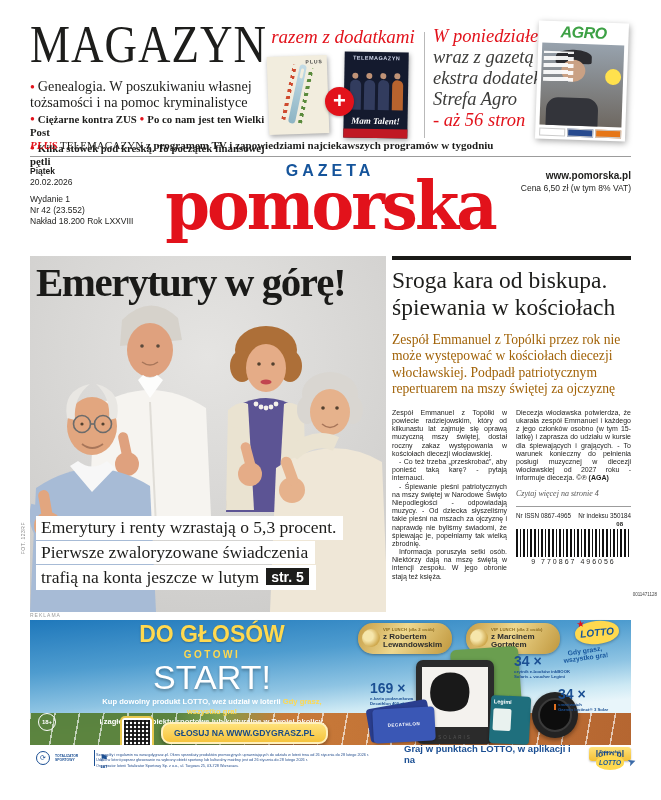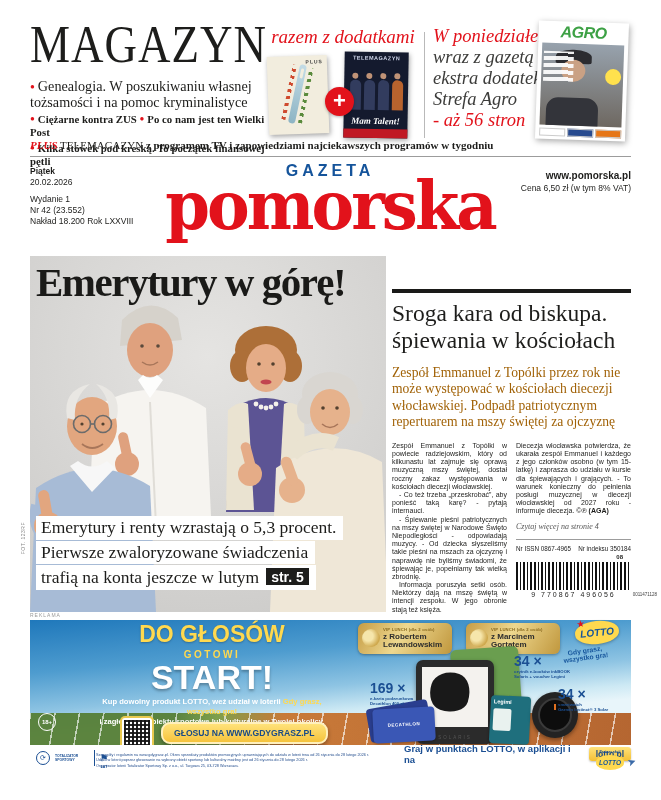--- a/index.html
+++ b/index.html
@@ -77,21 +77,21 @@
   .ls-headline{position:absolute;left:36px;top:258px;width:348px;font-family:"Liberation Serif",serif;
                font-weight:bold;font-size:41px;letter-spacing:-1.5px;color:#1a1a18;z-index:3;}
   .ls-caption{position:absolute;left:36px;top:516px;z-index:3;font-family:"Liberation Serif",serif;
               font-size:17.5px;line-height:1;color:#1d1d1b;}
   .cap-line{display:table;background:#fff;padding:3px 7px 3px 5px;margin-bottom:1px;}
   .cap-page{display:inline-block;background:#1d1d1b;color:#fff;font-family:"Liberation Sans",sans-serif;
             font-weight:bold;font-size:14px;padding:2px 5px 1px;margin-left:7px;vertical-align:1px;}
   .photo-credit{position:absolute;left:20px;top:522px;font-size:5px;color:#8a8a8a;
                 writing-mode:vertical-rl;transform:rotate(180deg);letter-spacing:.5px;z-index:3;}
   
-  .rcol{position:absolute;left:392px;top:256px;width:239px;margin-top:33px;}
+  .rcol{position:absolute;left:392px;top:256px;width:239px;}
   .rc-bar{height:4px;background:#1a1a18;}
   .rc-h{font-family:"Liberation Serif",serif;font-size:23.5px;line-height:1.14;color:#1d1d1b;margin-top:7px;}
   .rc-lead{font-family:"Liberation Serif",serif;font-size:13.6px;line-height:1.22;color:#a16207;margin-top:11px;}
   .rc-cols{display:flex;gap:9px;margin-top:11px;}
   .rc-c{width:115px;font-size:7px;line-height:1.17;text-align:justify;color:#1d1d1b;}
   .rc-c p{margin:0;}
   .rc-c p.ind{text-indent:7px;}
   .rc-sig{font-weight:bold;}
   .rc-more{font-family:"Liberation Serif",serif;font-style:italic;font-size:8px;color:#555;margin-top:6px;}
   .rc-div{height:1px;background:#9c9c9c;margin-top:8px;}
@@ -105,33 +105,33 @@
   .ad{position:absolute;left:30px;top:620px;width:601px;height:152px;}
   .ad-sky{position:absolute;left:0;right:0;top:0;bottom:27px;overflow:hidden;
           background:linear-gradient(175deg,#1f78bb 0%,#4e9ccf 30%,#8ec4e3 52%,#cde9f4 66%,#e8f5fa 74%);}
   .ad-track{position:absolute;left:0;right:0;bottom:0;height:32px;opacity:.95;background:
      repeating-linear-gradient(100deg,rgba(255,255,255,.65) 0 1.5px,rgba(255,255,255,0) 1.5px 24px),
      linear-gradient(100deg,#567f36 0 24%,#7c9c44 31%,#c8742f 42%,#b35f27 100%);}
   .ad-white{position:absolute;left:0;right:0;bottom:0;height:27px;background:#fff;}
   .ad-head{position:absolute;left:62px;top:1px;width:240px;text-align:center;color:#ffd94f;}
   .ad-h1{font-size:23px;font-weight:bold;text-shadow:0 1px 2px rgba(0,0,0,.25);}
   .ad-h2{font-size:10px;font-weight:bold;letter-spacing:2.5px;margin-top:1px;}
-  .ad-h3{font-size:34px;font-weight:bold;color:#fff;line-height:.95;margin-top:1px;text-shadow:0 2px 3px rgba(0,0,0,.3);}
+  .ad-h3{font-size:34px;font-weight:normal;color:#fff;line-height:.95;margin-top:1px;text-shadow:0 2px 3px rgba(0,0,0,.3);}
   .ad-body{font-size:7.6px;color:#fff;margin-top:4px;line-height:1.3;font-weight:bold;}
   .ad-body .hl{color:#ffd94f;}
   .ad-ctaRow{position:absolute;left:92px;top:98px;display:flex;align-items:center;gap:9px;justify-content:space-between;}
   .qr{width:30px;height:30px;background:#fff;border-radius:3px;padding:2px;box-shadow:0 0 0 2px #e9c94f;box-sizing:border-box;}
   .qr-inner{width:100%;height:100%;background:
      repeating-linear-gradient(0deg,rgba(20,20,20,.9) 0 2px,transparent 2px 4px),
      repeating-linear-gradient(90deg,#222 0 2px,#fff 2px 4px);}
   .cta{background:linear-gradient(180deg,#ffe27a,#f5c33c);border:2px solid #fff0bd;border-radius:9px;
        color:#184a86;font-weight:bold;font-size:8.6px;padding:4px 11px;box-shadow:0 2px 4px rgba(0,0,0,.35);}
   .age{position:absolute;left:8px;top:93px;width:16px;height:16px;border:1.5px solid #fff;border-radius:50%;
        color:#fff;font-size:6px;font-weight:bold;display:flex;align-items:center;justify-content:center;}
-  .gcard{position:absolute;top:3px;width:94px;height:31px;border-radius:6px;box-sizing:border-box;
+  .gcard{position:absolute;top:3px;width:94px;height:31px;border-radius:15px;box-sizing:border-box;
          background:linear-gradient(120deg,#c59c45,#eed88f 45%,#c0973d);box-shadow:0 1px 3px rgba(0,0,0,.35);
          padding:4px 5px 0 25px;}
   .gc1{left:328px;}.gc2{left:436px;}
   .gc-bow{position:absolute;left:4px;top:6px;width:18px;height:18px;border-radius:50%;
           background:radial-gradient(circle at 35% 40%,#f6e6ab 0 30%,#cfa94e 70%);}
   .gc-label{font-size:4.2px;font-weight:bold;color:#8a6a1f;letter-spacing:.2px;}
   .gc-name{font-size:8px;font-weight:bold;color:#2d2d2d;line-height:1.05;margin-top:1px;}
   .lotto{position:absolute;left:545px;top:1px;width:44px;height:23px;background:#ffd94f;border-radius:50%/46%;
          display:flex;align-items:center;justify-content:center;color:#15549b;font-weight:bold;font-style:italic;
          font-size:10px;transform:rotate(-6deg);box-shadow:0 1px 3px rgba(0,0,0,.3);}

